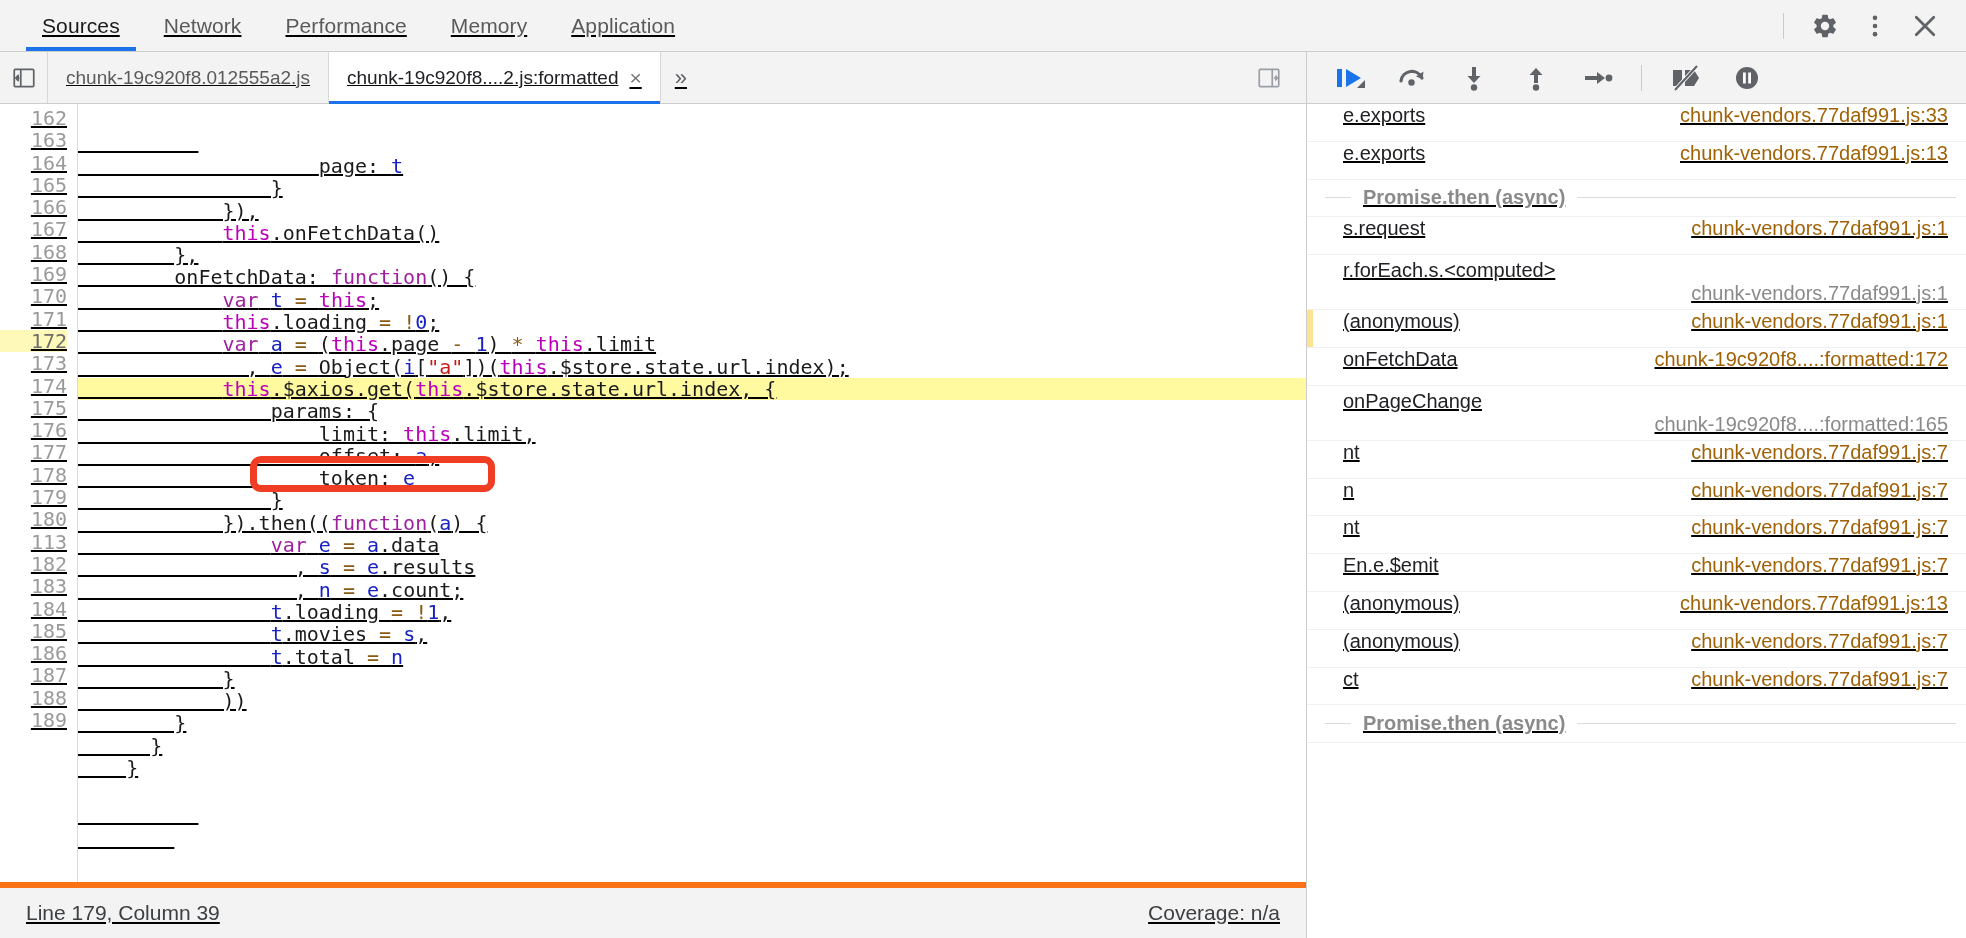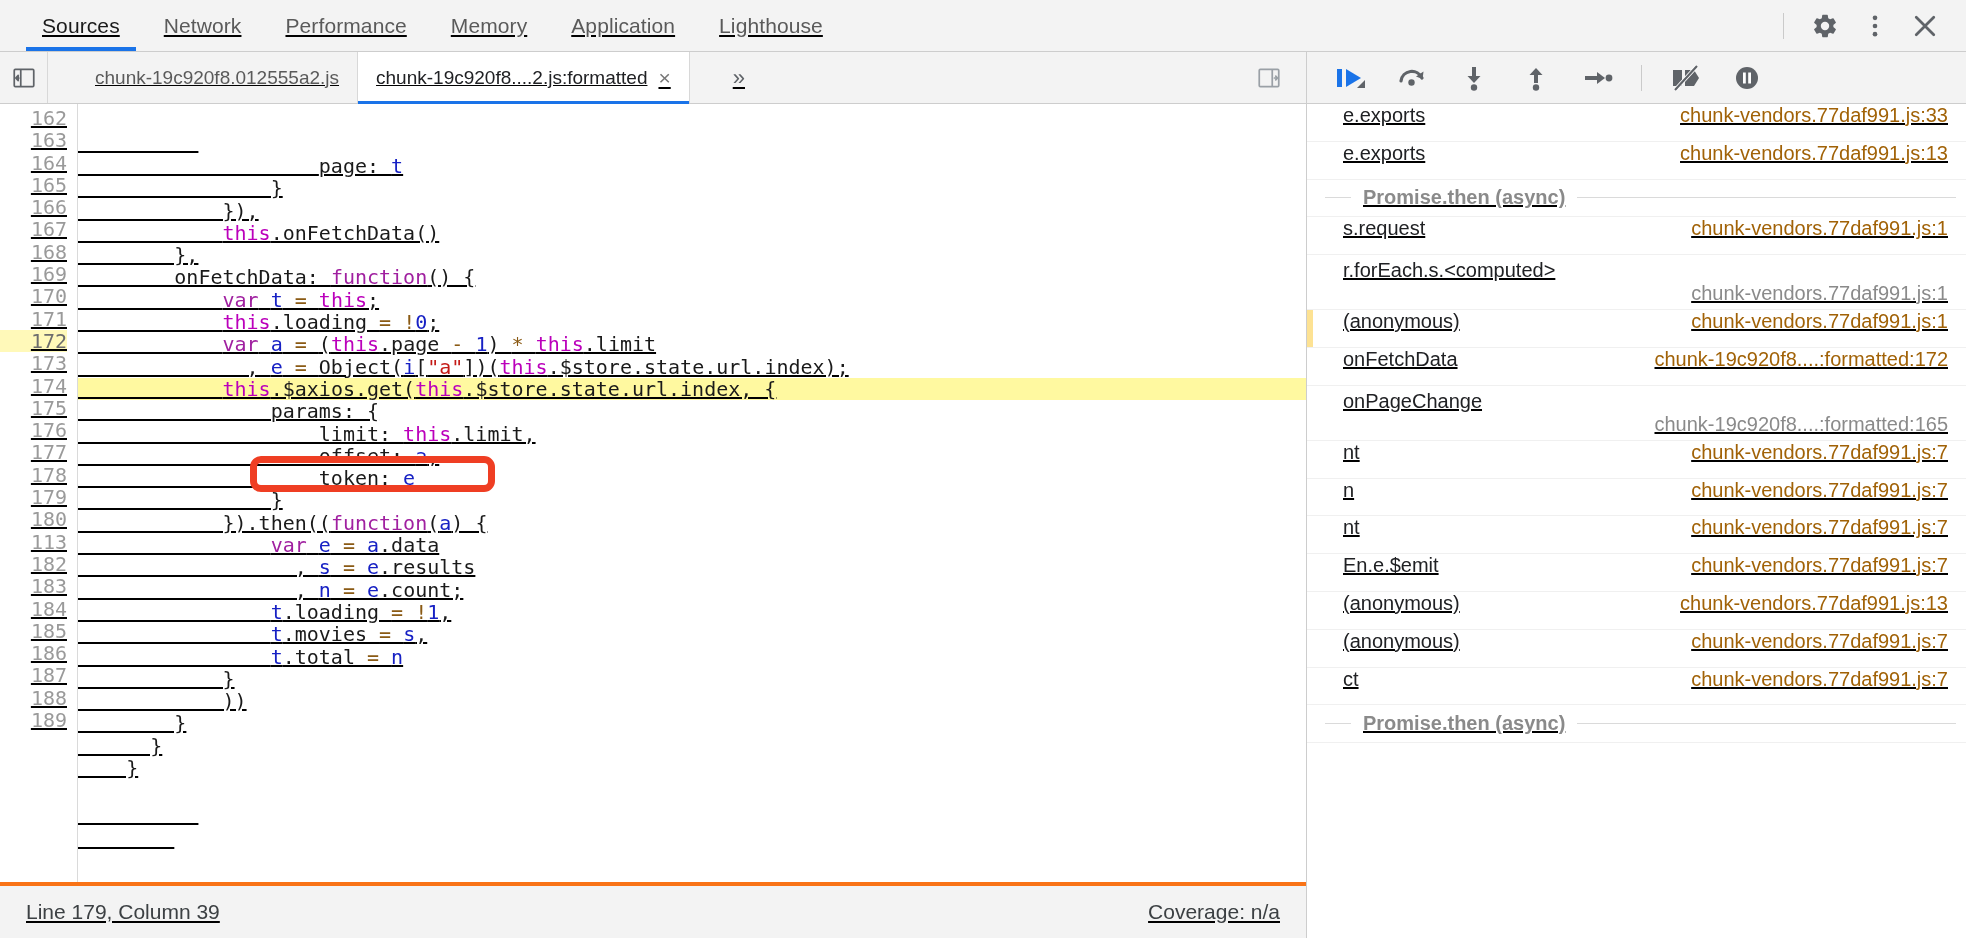--- a/index.html
+++ b/index.html
@@ -47,21 +47,21 @@
   
   .body { flex: 1; display: flex; min-height: 0; }
   .leftpane { width: 1307px; min-width: 1307px; display: flex; flex-direction: column;
               border-right: 1px solid #cdcdcd; min-height: 0; }
   .rightpane { flex: 1; display: flex; flex-direction: column; min-height: 0; background: #fff; }
 
   
   .filetabstrip {
     height: 52px; min-height: 52px; background: #f3f3f3;
     border-bottom: 1px solid #cdcdcd;
-    display: flex; align-items: stretch; position: relative; gap: 29px;
+    display: flex; align-items: stretch; position: relative;
   }
   .navtoggle {
     width: 48px; display: flex; align-items: center; justify-content: center;
     border-right: 1px solid #d8d8d8; background: #f3f3f3; cursor: default;
   }
   .filetab {
     display: flex; align-items: center; gap: 11px;
     padding: 0 18px;
     font-size: 19px; color: #5a5a5a;
     border-right: 1px solid #d8d8d8;
@@ -116,21 +116,21 @@
   .annot {
     position: absolute;
     border: 7px solid #ef3e23;
     border-radius: 11px;
     pointer-events: none;
   }
 
   
   .statusbar {
     height: 56px; min-height: 56px;
-    background: #f3f3f3; border-top: 4px solid #f97316;
+    background: #f3f3f3; border-top: 6px solid #f97316;
     display: flex; align-items: center; justify-content: space-between;
     padding: 0 26px; font-size: 21px; color: #3c4043;
   }
 
   
   .dbgtoolbar {
     height: 52px; min-height: 52px;
     background: #f3f3f3; border-bottom: 1px solid #cdcdcd;
     display: flex; align-items: center; padding-left: 18px; gap: 12px;
   }
@@ -179,23 +179,20 @@
           <span>Network</span>
         </div>
         <div class="toptab">
           <span>Performance</span>
         </div>
         <div class="toptab">
           <span>Memory</span>
         </div>
         <div class="toptab">
           <span>Application</span>
-        </div>
-        <div class="toptab">
-          <span>Lighthouse</span>
         </div>
       </div>
     <div class="toptabbar-right">
       <div class="vsep"></div>
       <div class="iconbtn" title="Settings">
         <svg width="28" height="28" viewBox="0 0 24 24" fill="#5f6368">
           <path d="M19.14 12.94c.04-.3.06-.61.06-.94s-.02-.64-.07-.94l2.03-1.58a.49.49 0 0 0 .12-.61l-1.92-3.32a.49.49 0 0 0-.59-.22l-2.39.96a7.03 7.03 0 0 0-1.62-.94l-.36-2.54a.48.48 0 0 0-.48-.41h-3.84c-.24 0-.44.17-.47.41l-.36 2.54c-.59.24-1.13.56-1.62.94l-2.39-.96a.48.48 0 0 0-.59.22L2.74 8.87c-.12.21-.08.47.12.61l2.03 1.58c-.05.3-.09.63-.09.94s.02.64.07.94l-2.03 1.58a.49.49 0 0 0-.12.61l1.92 3.32c.12.22.37.29.59.22l2.39-.96c.5.38 1.03.7 1.62.94l.36 2.54c.05.24.25.41.49.41h3.84c.24 0 .44-.17.47-.41l.36-2.54c.59-.24 1.13-.56 1.62-.94l2.39.96c.22.08.47 0 .59-.22l1.92-3.32a.49.49 0 0 0-.12-.61l-2.01-1.58zM12 15.6A3.6 3.6 0 1 1 12 8.4a3.6 3.6 0 0 1 0 7.2z"></path>
         </svg>
       </div>
       <div class="iconbtn" title="Customize and control DevTools">

